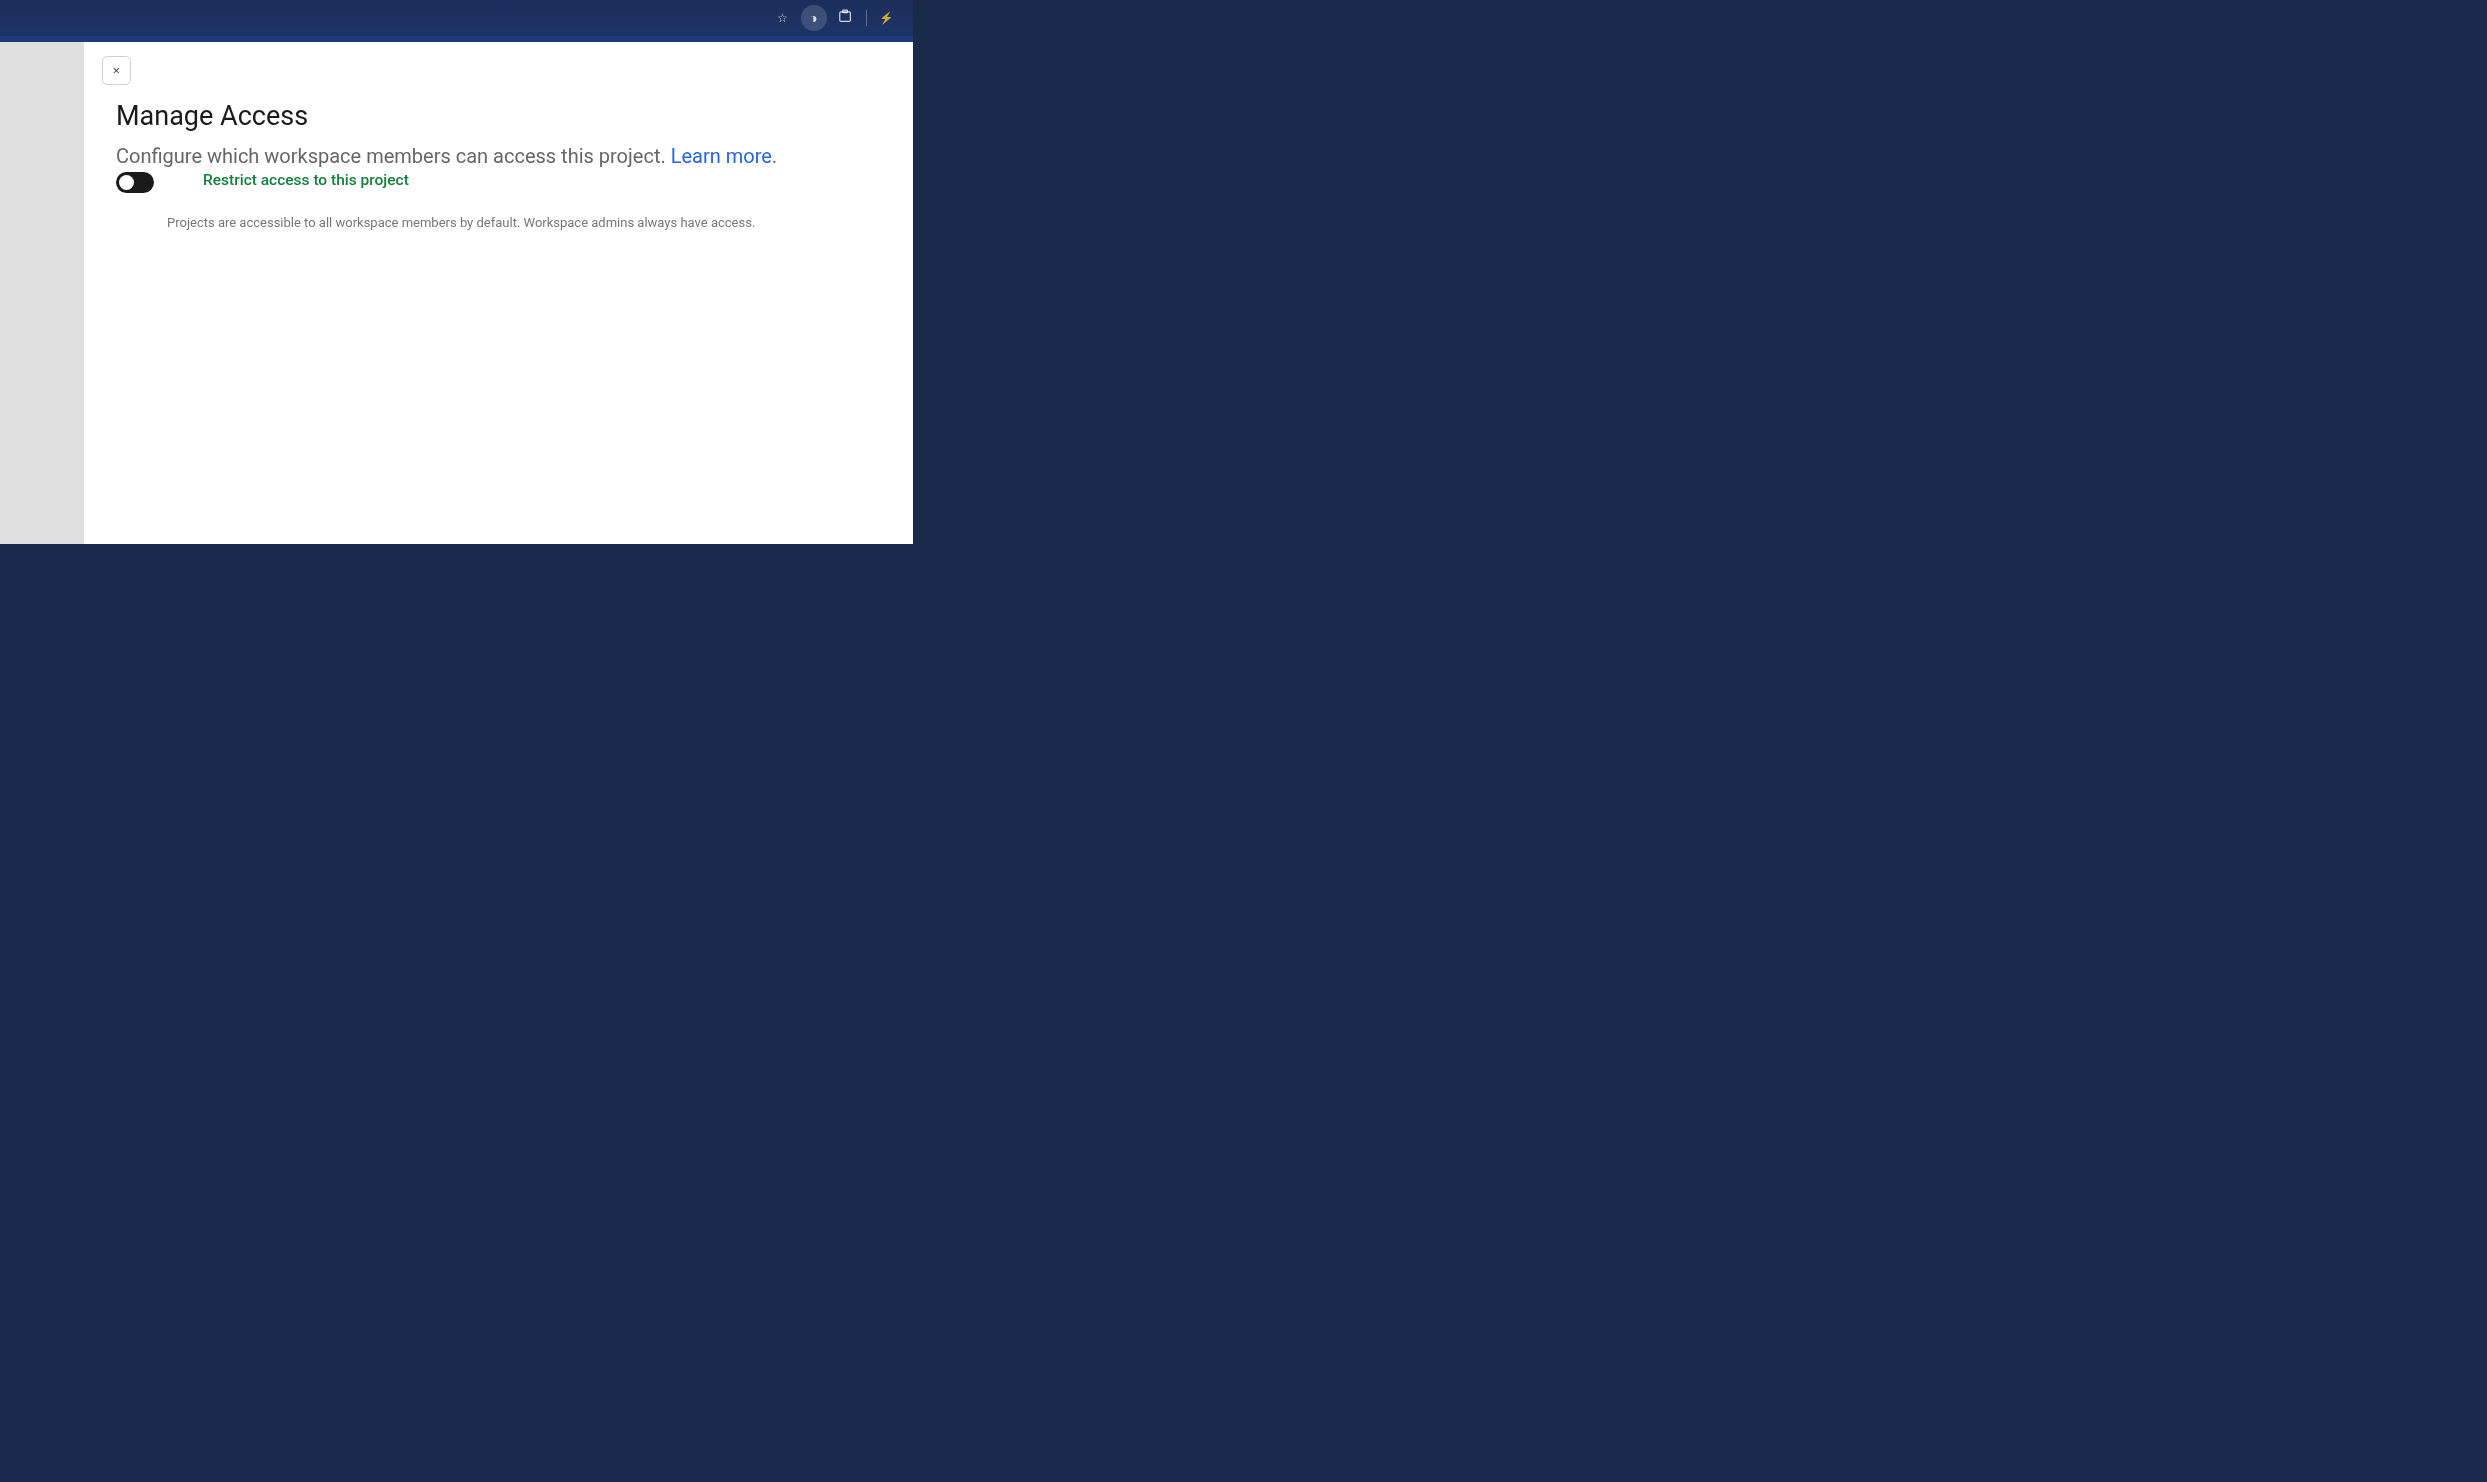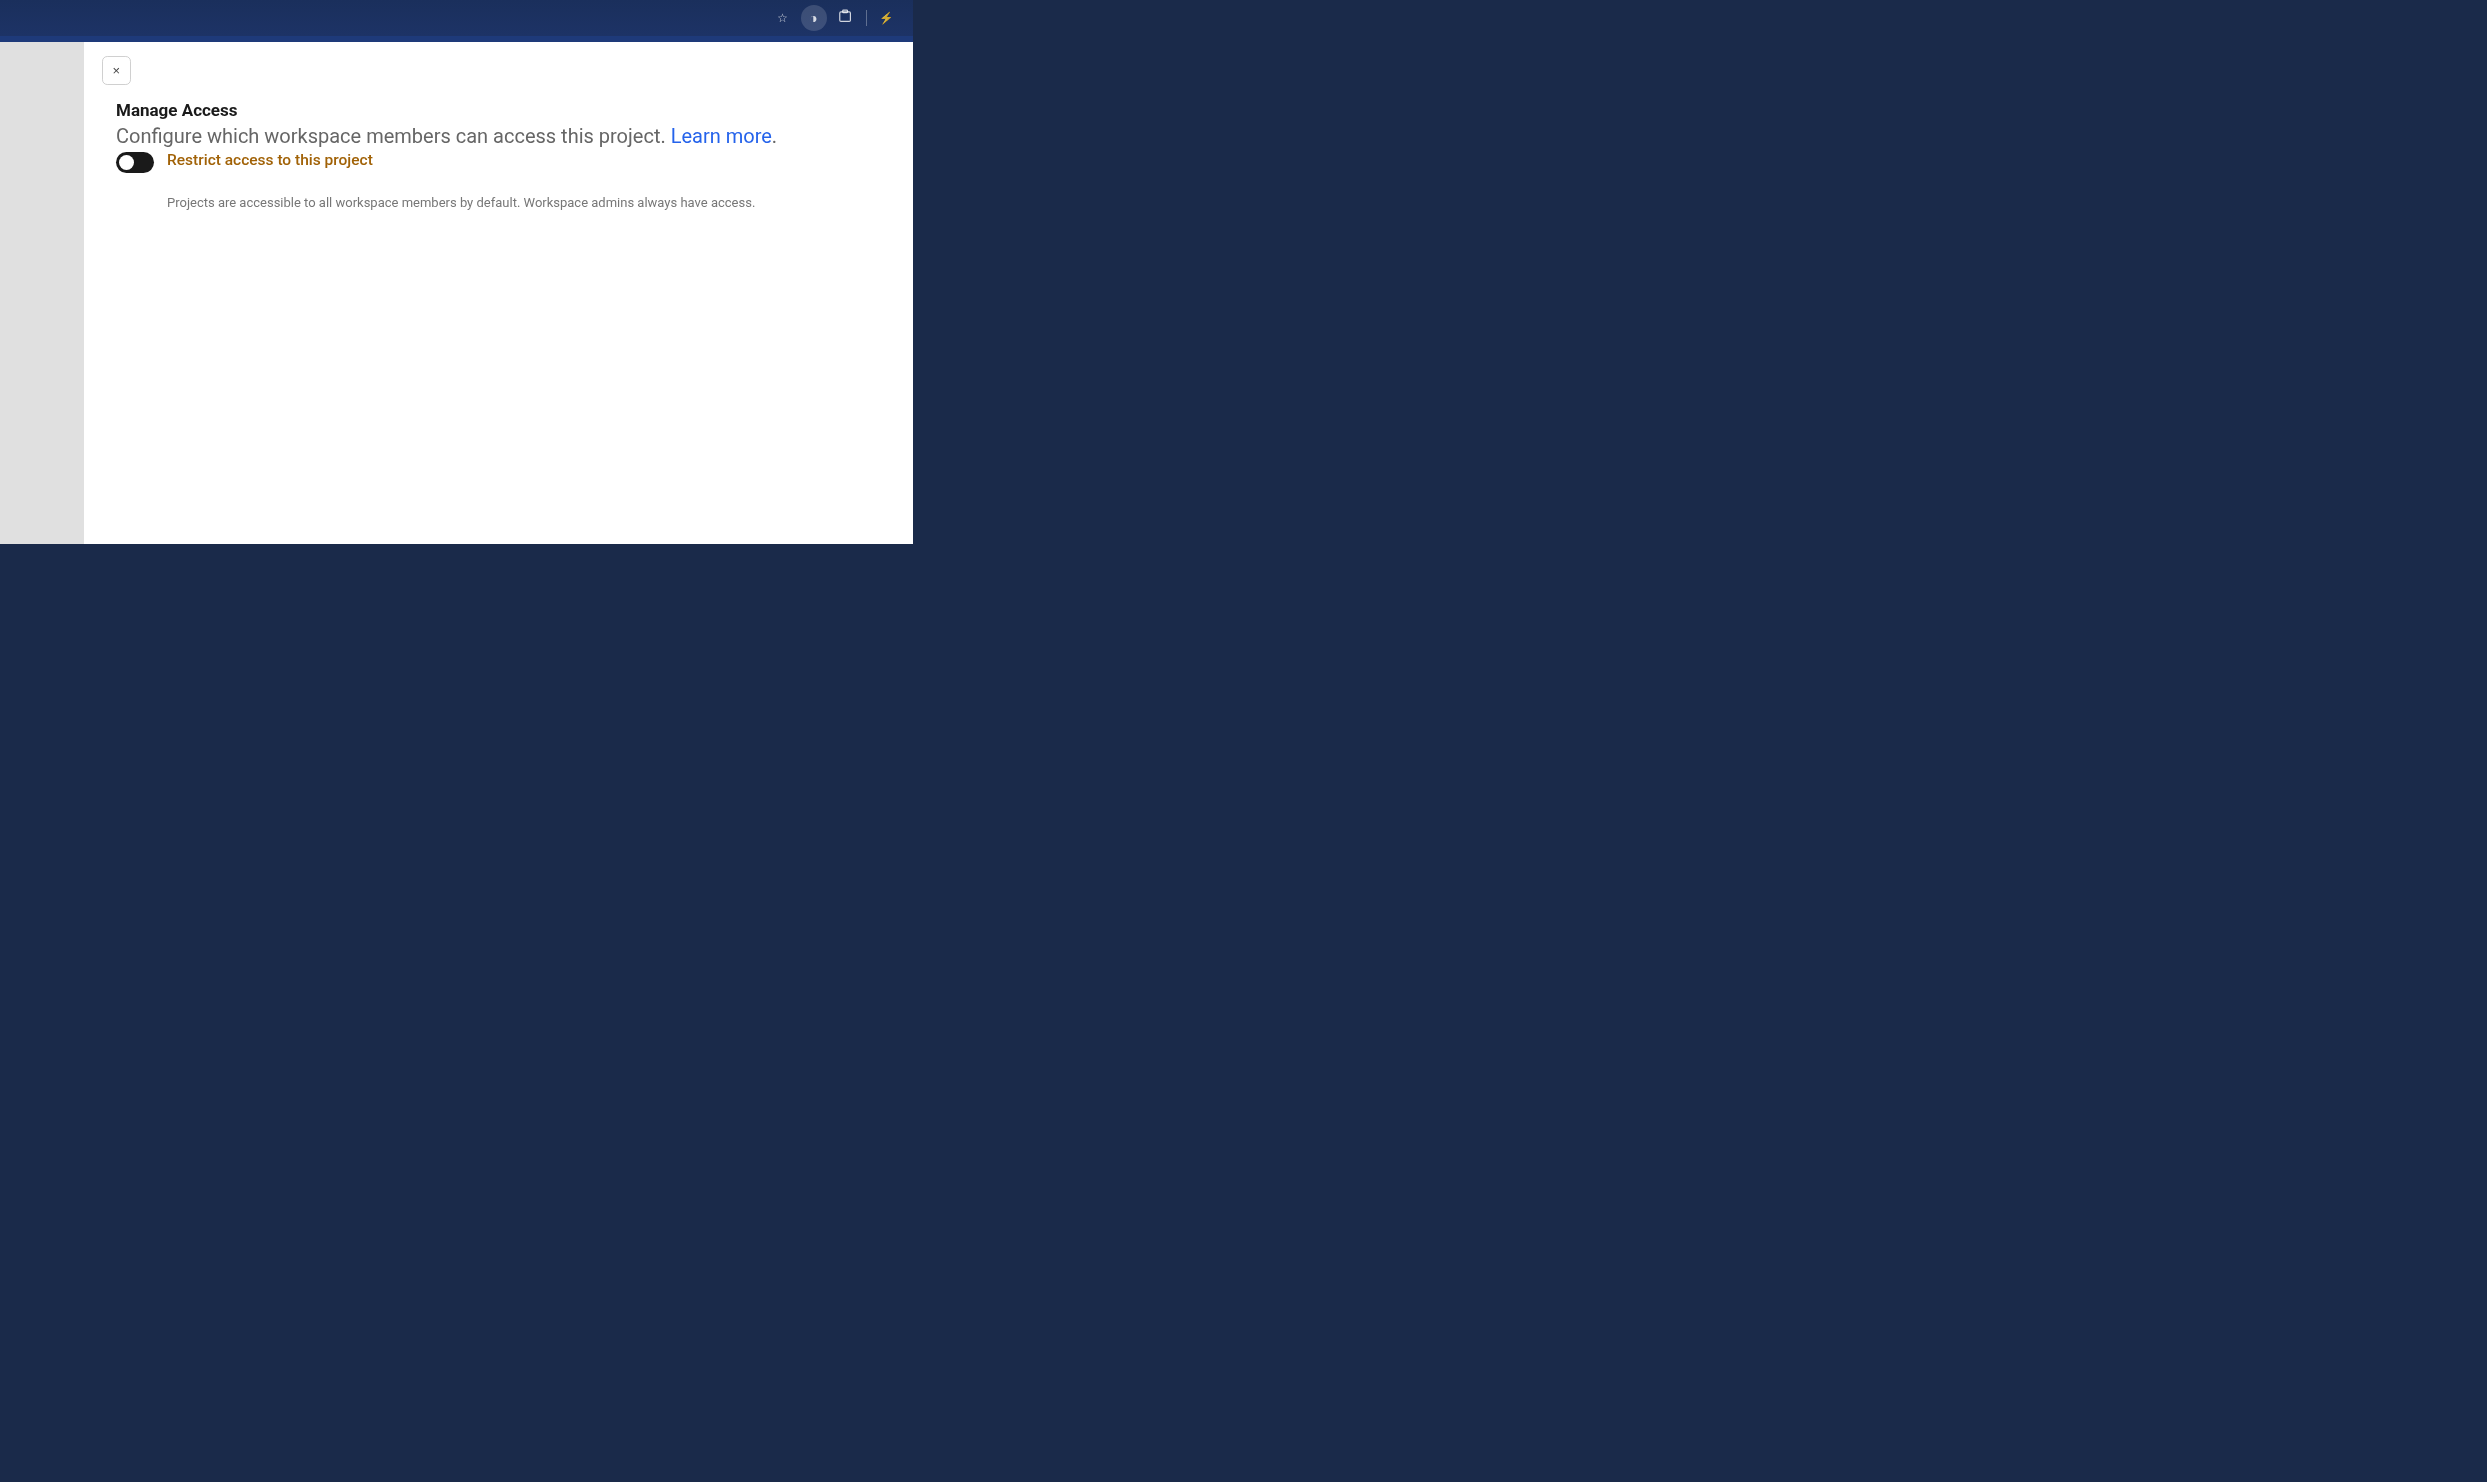--- a/index.html
+++ b/index.html
@@ -155,24 +155,24 @@
       cursor: pointer;
       font-size: 13px;
       color: #444;
     }
 
     .modal-content {
       padding: 58px 32px 26px 32px;
     }
 
     .modal-title {
-      font-size: 17px;
-      font-weight: 700;
+      font-size: 27px;
+      font-weight: 400;
       color: #1a1a1a;
-      margin-bottom: 1px;
+      margin-bottom: 9px;
     }
 
     .modal-description {
       font-size: 20px;
       color: #666;
       line-height: 1.5;
     }
 
     .modal-description a {
       color: #2563eb;
@@ -213,22 +213,23 @@
       transition: left 0.2s;
     }
 
     .toggle-text-group {
       flex: 1;
     }
 
     .toggle-label {
       font-size: 15.5px;
       font-weight: 500;
-      color: #a16207;
+      color: #15803d;
       margin-bottom: 5.2px;
+      margin-left: 36px;
     }
 
     .toggle-sublabel {
       font-size: 13px;
       color: #777;
       line-height: 1.5;
       margin-top: 24px;
     }
   </style>
 </head>

